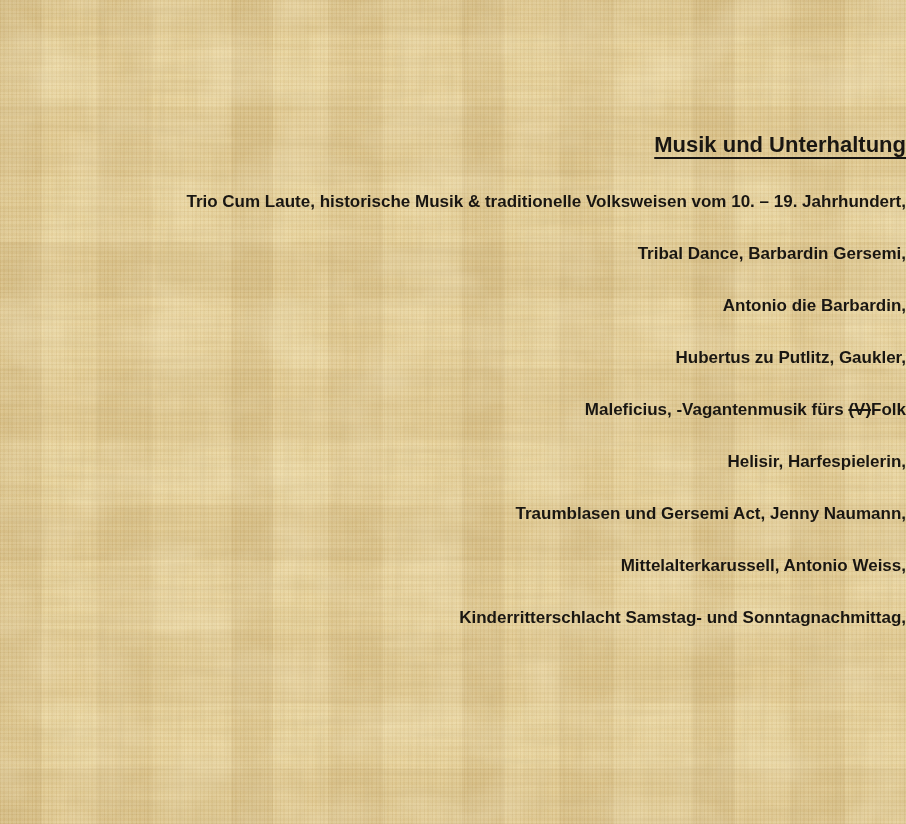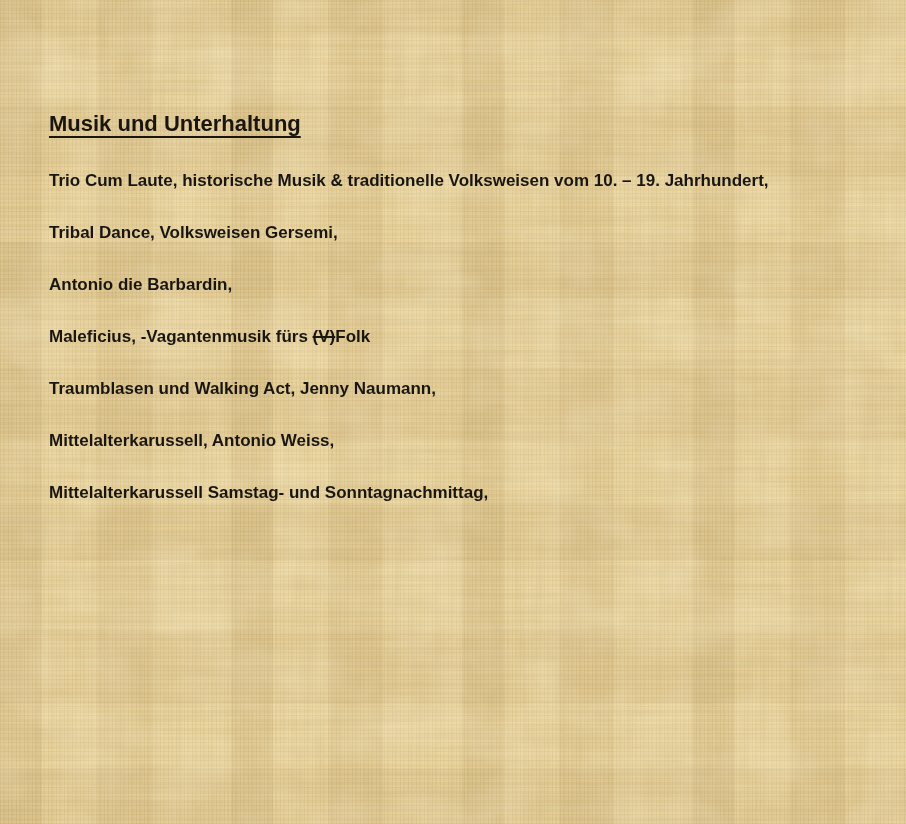--- a/index.html
+++ b/index.html
@@ -35,25 +35,26 @@
   }
   .texture-overlay {
     position: absolute;
     inset: 0;
     z-index: 1;
     pointer-events: none;
   }
   .doc {
     position: absolute;
     left: 49px;
-    top: 110px;
+    top: 131px;
     right: 0;
     z-index: 2;
     color: #191612;
     font-weight: 700;
+    text-align: right;
   }
   .doc-heading {
     font-size: 22px;
     line-height: 28px;
     margin: 0 0 30px 0;
     font-weight: 700;
     text-decoration: underline;
     text-decoration-thickness: 2px;
     text-underline-offset: 5px;
   }
@@ -98,20 +99,22 @@
   </defs>
   <rect width="906" height="824" filter="url(#fibersH)" opacity="0.40"></rect>
   <rect width="906" height="824" filter="url(#fibersV)" opacity="0.35"></rect>
   <rect width="906" height="824" filter="url(#blotch)" opacity="0.5"></rect>
 </svg>
 
 <div class="doc" style="color: rgb(25, 22, 18);">
   <h1 class="doc-heading">Musik und Unterhaltung</h1>
   <div id="line-list">
       <p class="doc-line">Trio Cum Laute, historische Musik &amp; traditionelle Volksweisen vom 10. – 19. Jahrhundert,</p>
-      <p class="doc-line">Tribal Dance, Volksweisen Gersemi,</p>
+      <p class="doc-line">Tribal Dance, Barbardin Gersemi,</p>
       <p class="doc-line">Antonio die Barbardin,</p>
+      <p class="doc-line">Hubertus zu Putlitz, Gaukler,</p>
       <p class="doc-line"><span>Maleficius, -Vagantenmusik fürs </span><s>(V)</s><span>Folk</span></p>
-      <p class="doc-line">Traumblasen und Walking Act, Jenny Naumann,</p>
+      <p class="doc-line">Helisir, Harfespielerin,</p>
+      <p class="doc-line">Traumblasen und Gersemi Act, Jenny Naumann,</p>
       <p class="doc-line">Mittelalterkarussell, Antonio Weiss,</p>
-      <p class="doc-line">Mittelalterkarussell Samstag- und Sonntagnachmittag,</p>
+      <p class="doc-line">Kinderritterschlacht Samstag- und Sonntagnachmittag,</p>
     </div>
 </div>
 
 </body></html>

